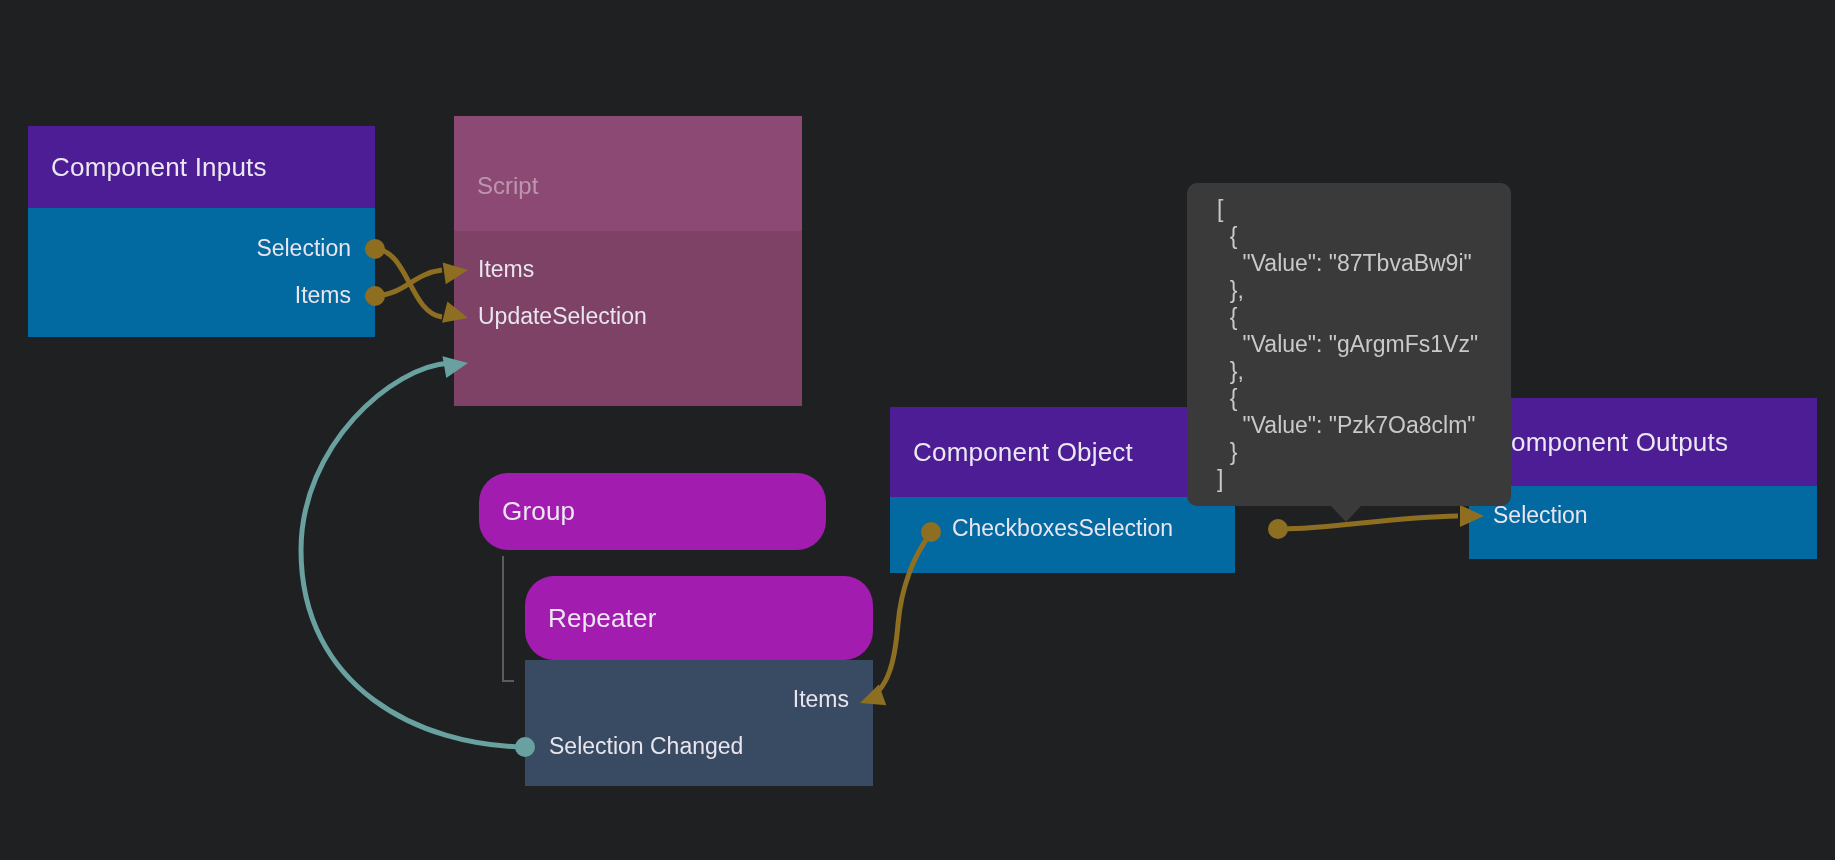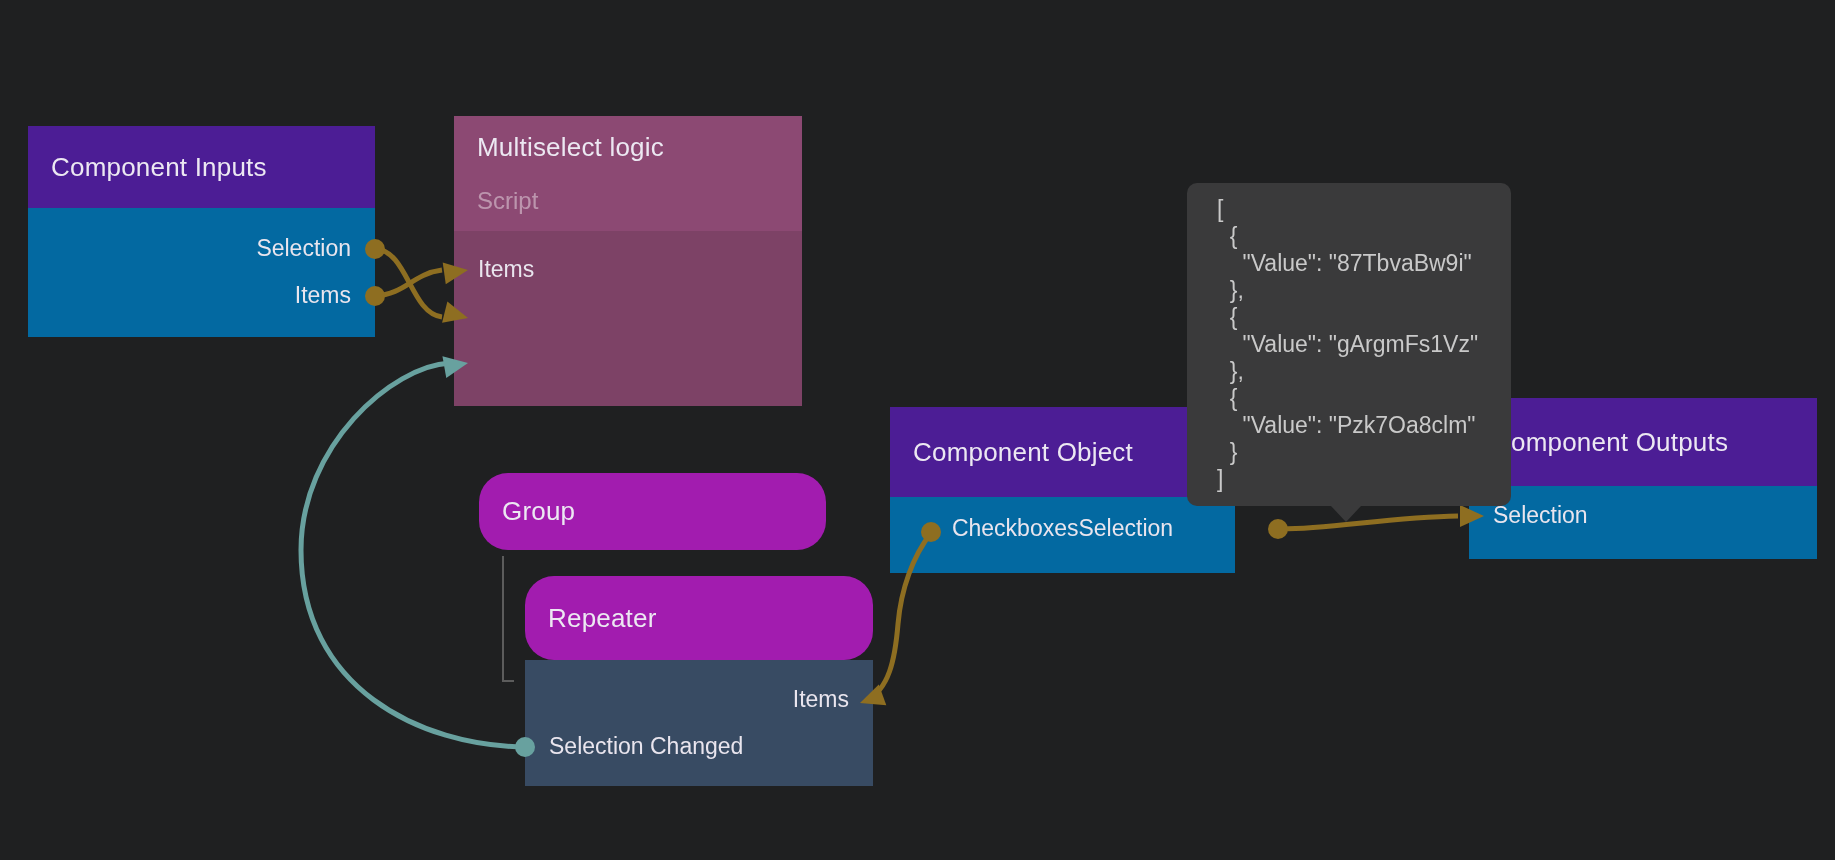--- a/index.html
+++ b/index.html
@@ -51,26 +51,28 @@
         <span>Selection</span>
       </div>
       <div class="row right">
         <span>Items</span>
       </div>
     </div>
   </div>
 
   <div class="node mauve" style="left:454px;top:116px;width:348px;">
     <div class="hdr" style="height:115px">
-      <div class="title">Multiselect logic</div>
       <div class="subtitle">Script</div>
     </div>
     <div class="nbody" style="height:175px;padding-top:15px;">
       <div class="row">
         <span>Items</span>
+      </div>
+      <div class="row">
+        <span>UpdateSelection</span>
       </div>
     </div>
   </div>
 
   <div class="node blue" style="left:479px;top:473px;width:347px;">
     <div class="hdr" style="height:77px">
       <div class="title">Group</div>
     </div>
   </div>
 

